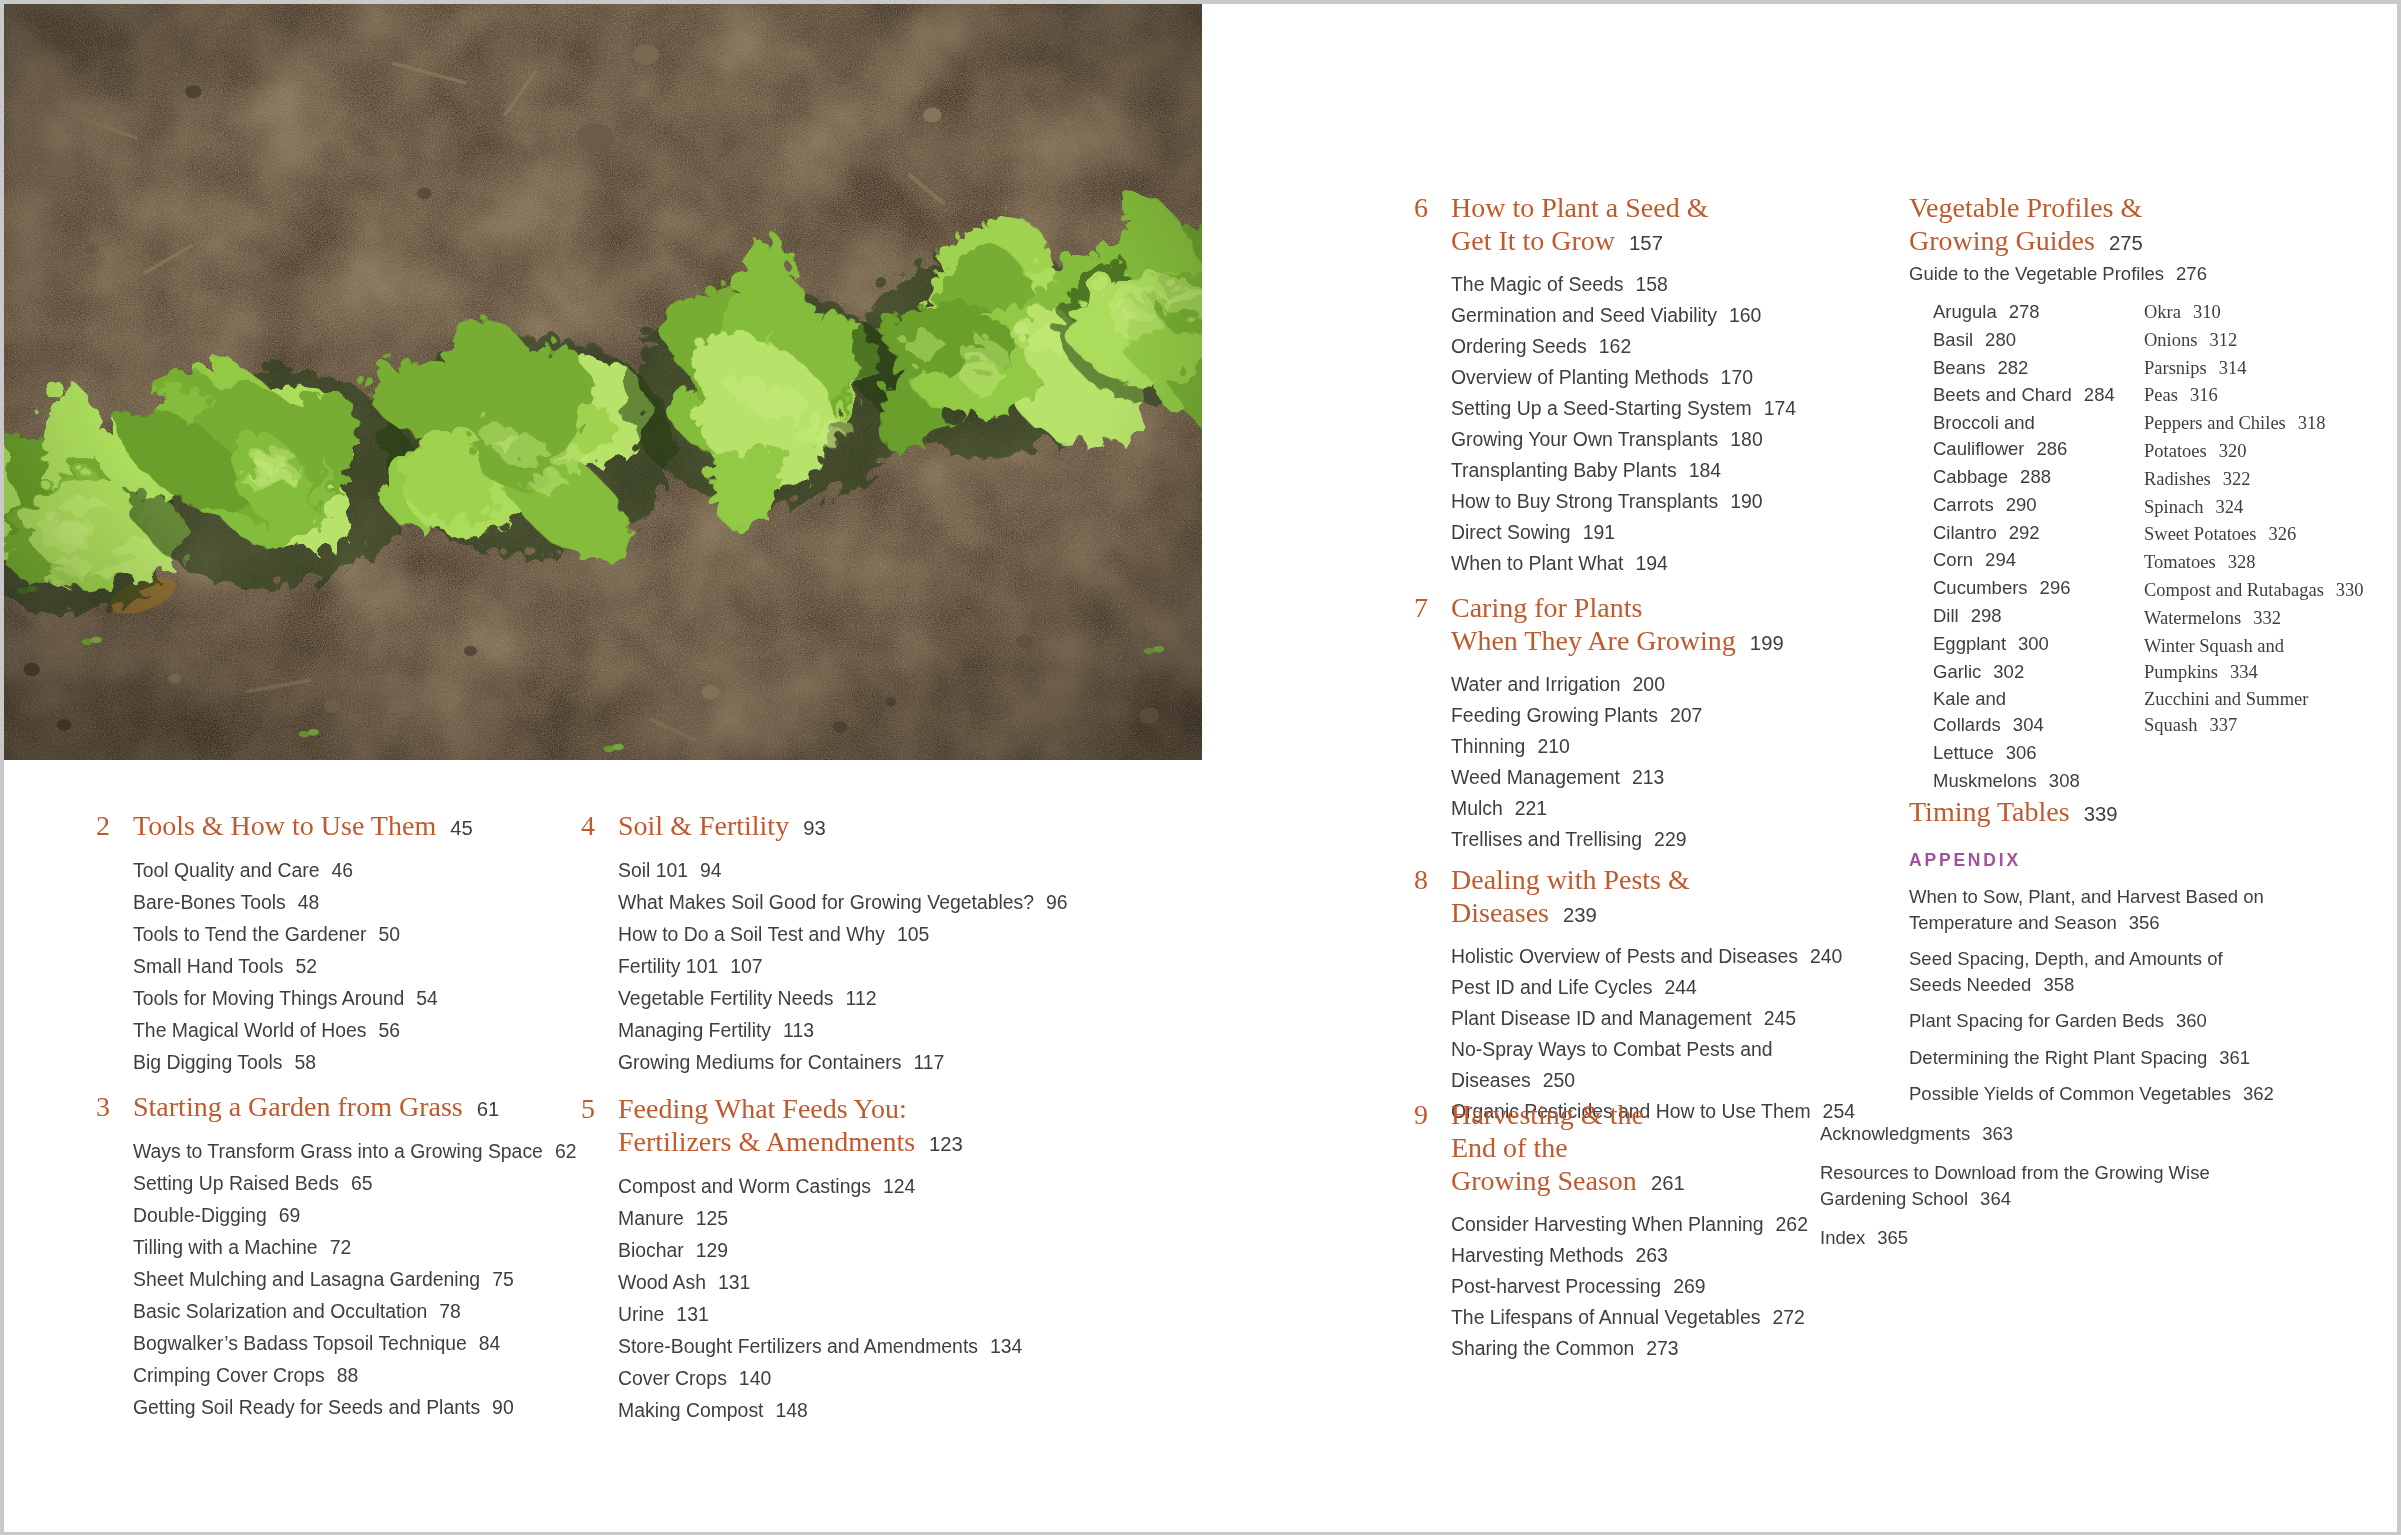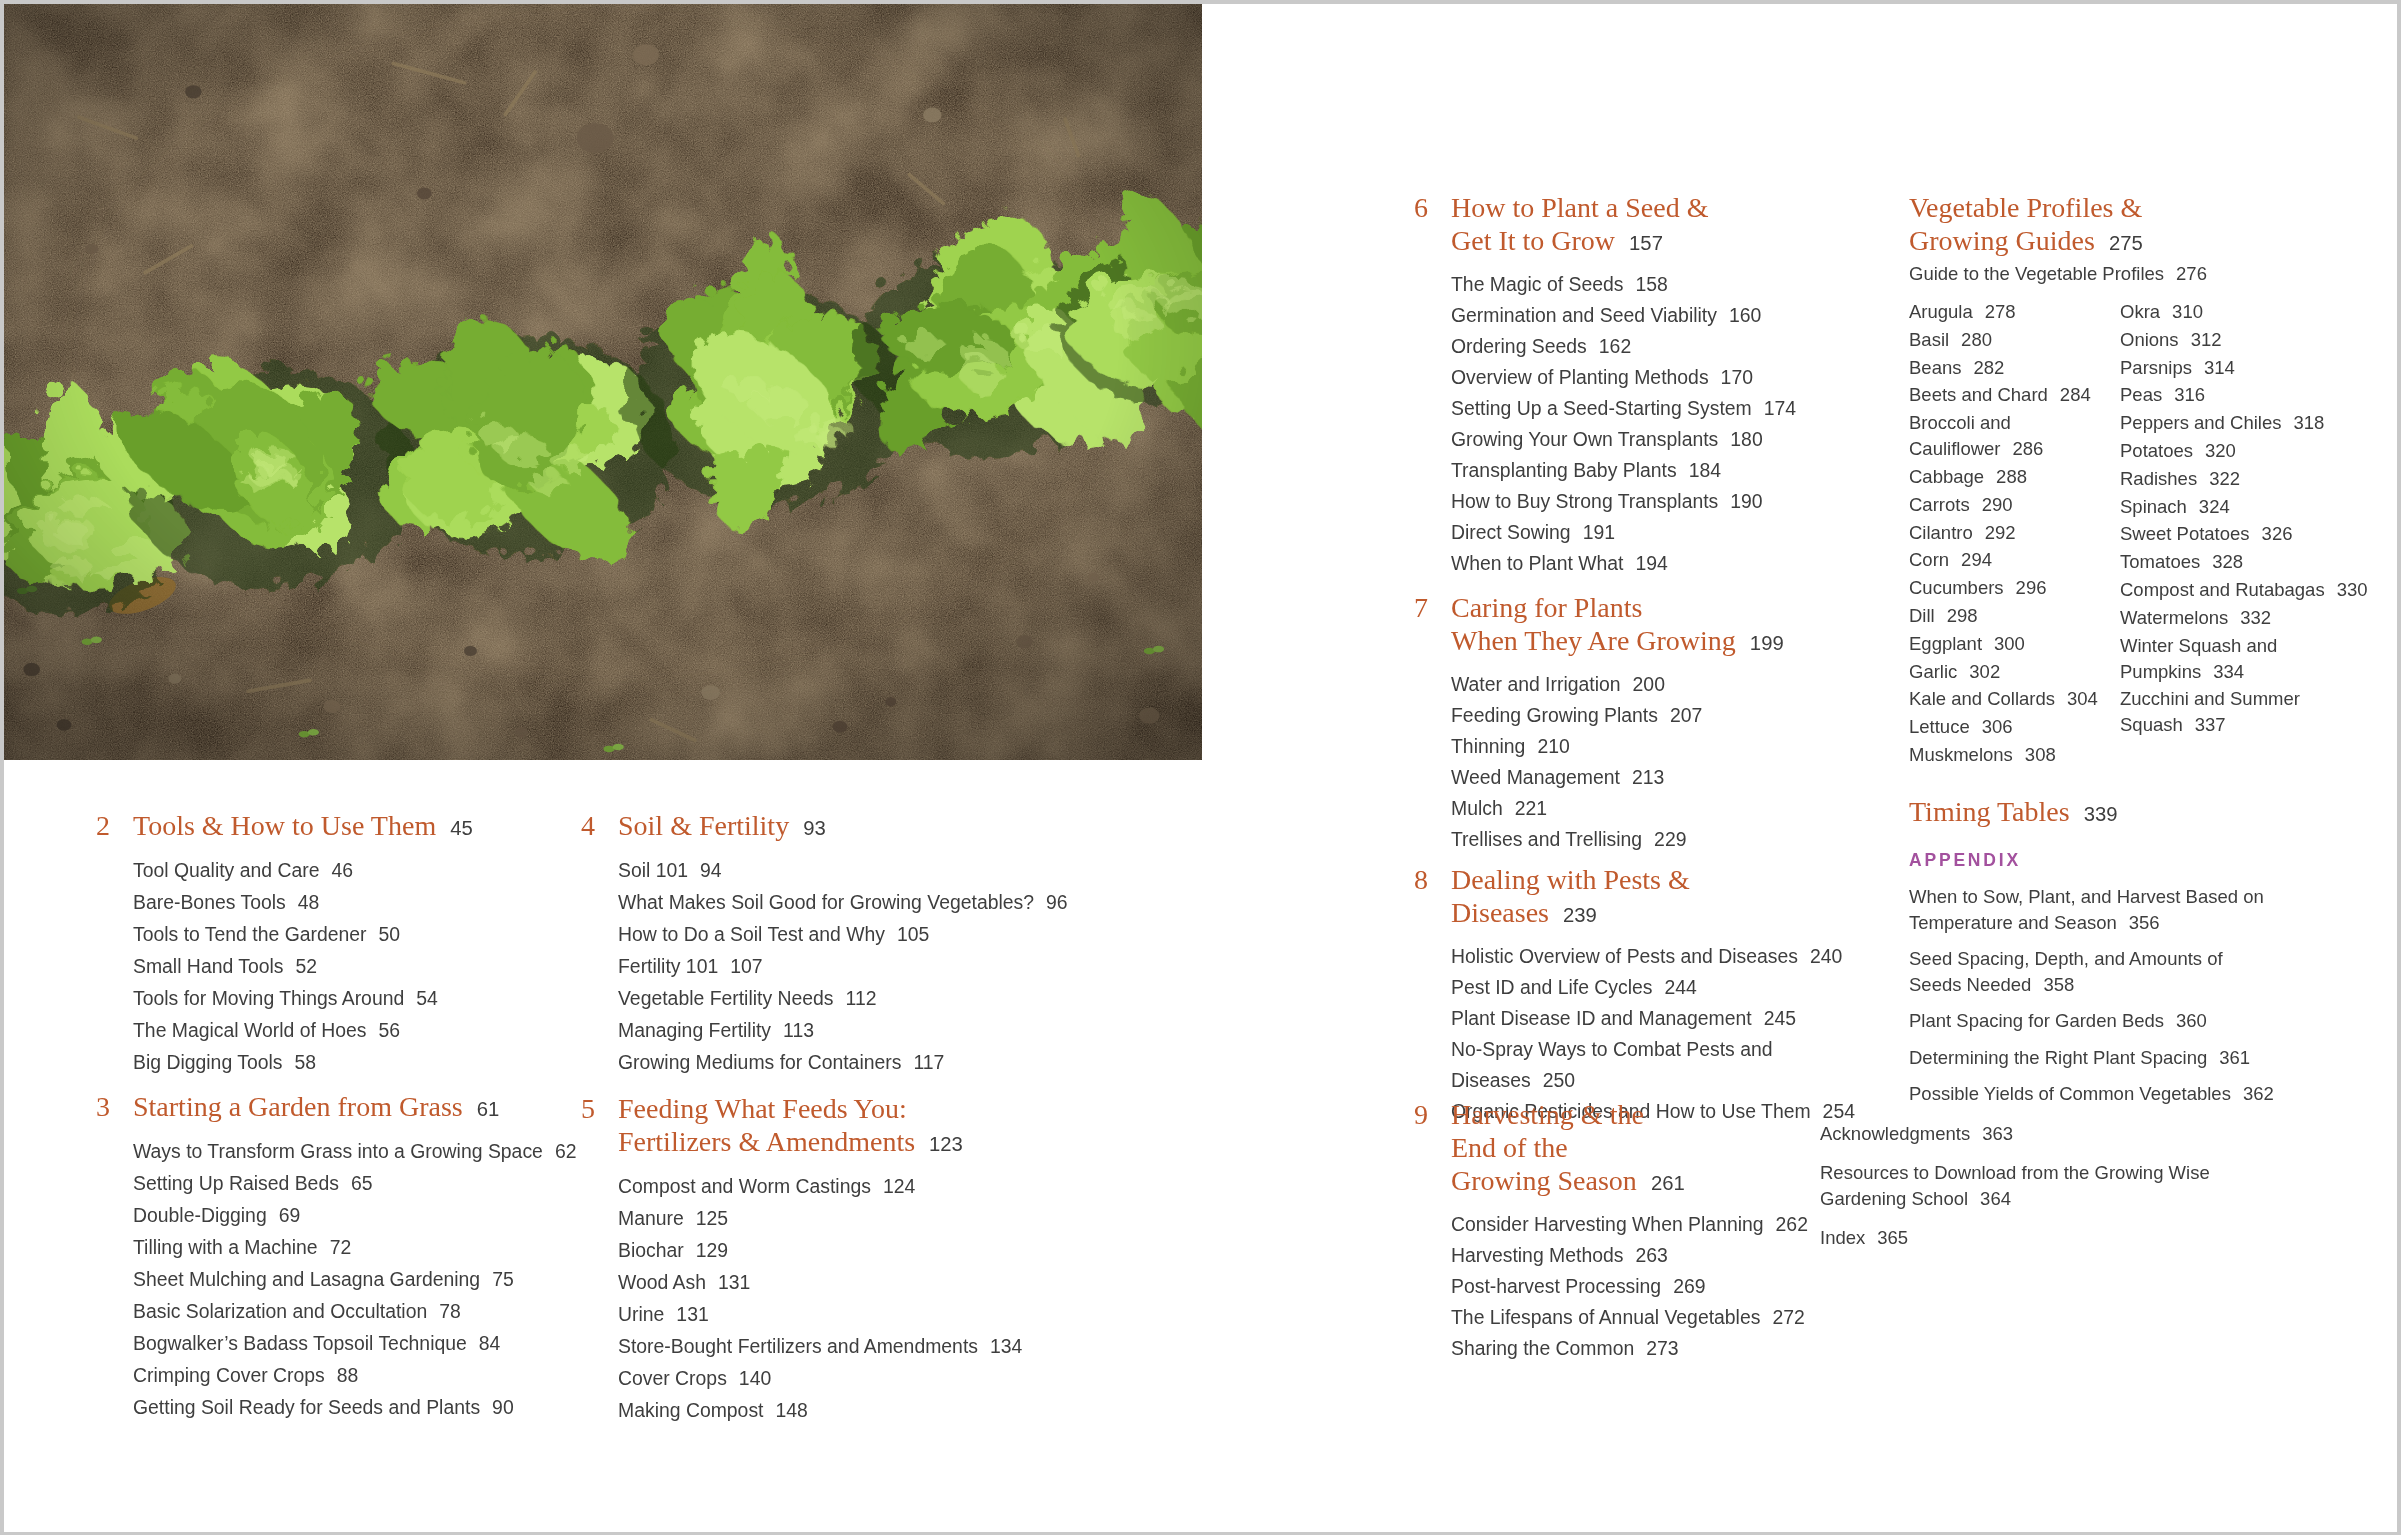--- a/index.html
+++ b/index.html
@@ -26,22 +26,22 @@
   .entries{margin-top:9.2px;margin-left:37px;}
   .entry{color:var(--text);}
   .e-label{white-space:pre-line;}
   .e-pg{padding-left:12px;}
   .lp .entry{font-size:19.4px;line-height:32px;}
   .rp .entry{font-size:19.4px;line-height:31px;}
   
   .guide-row{font-size:18.5px;line-height:28px;}
   .veg-cols{display:flex;margin-top:11px;}
   .veg-col1{width:211px;flex:0 0 211px;}
-  .veg-col2{flex:1;}
-  .veg .entry{font-size:18.5px;line-height:26px;margin-bottom:1.8px;}
+  .veg-col2{flex:1;font-family:Liberation Serif, serif;}
+  .veg .entry{font-size:18.5px;line-height:26px;margin-bottom:1.8px;margin-left:24px;}
   
   .appendix-label{font-size:17.5px;font-weight:bold;letter-spacing:2.8px;color:var(--appendix);margin-bottom:13px;}
   .appendix .entry{font-size:18.5px;line-height:26px;margin-bottom:10.2px;}
   .backmatter .entry{font-size:18.5px;line-height:26px;margin-bottom:13px;}
   
   .pos-ch2{left:92px;top:805px;width:499px;}
   .pos-ch3{left:92px;top:1086px;width:517px;}
   .pos-ch4{left:577px;top:805px;width:554px;}
   .pos-ch5{left:577px;top:1088px;width:554px;}
   .pos-ch6{left:1410px;top:187px;width:471px;}

